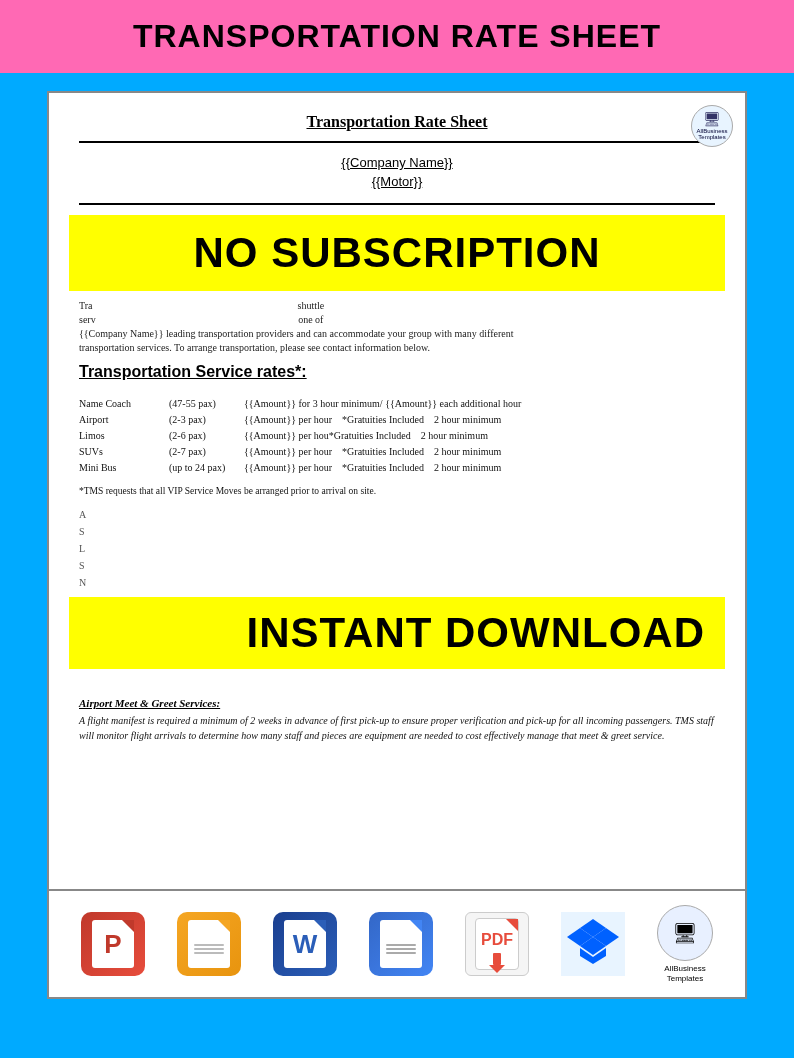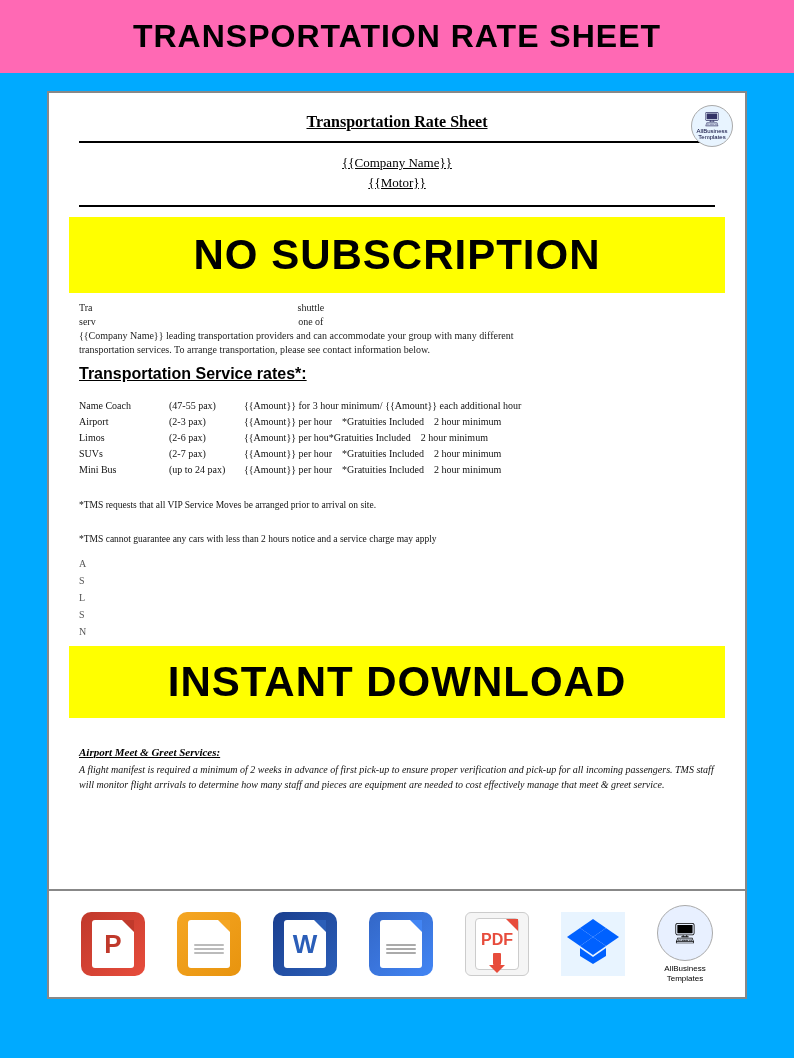--- a/index.html
+++ b/index.html
@@ -85,21 +85,21 @@
 
     
     .company-section {
       border-bottom: 2px solid #000;
       padding-bottom: 10px;
       margin-bottom: 10px;
       text-align: center;
     }
     .company-name, .company-date {
       font-size: 13px;
-      font-family: Liberation Serif, serif;
+      font-family: Liberation Sans, sans-serif;
       text-decoration: underline;
       margin: 4px 0;
     }
 
     
     .no-sub-banner {
       background-color: #ffff00;
       padding: 14px 4px;
       margin: 8px -10px;
       text-align: center;
@@ -143,38 +143,38 @@
       color: #111;
     }
     .rate-row .vehicle { font-weight: normal; }
     .rate-row .pax { font-weight: normal; }
     .rate-row .rate-info { font-weight: normal; }
 
     .footnote {
       font-size: 9.5px;
       font-family: 'Times New Roman', serif;
       color: #111;
-      margin-top: 20px;
+      margin-top: 8px;
       line-height: 1.5;
     }
 
     
     .additional-section {
       margin: 6px 0;
       font-size: 10px;
       font-family: 'Times New Roman', serif;
       color: #111;
     }
 
     
     .instant-dl-banner {
       background-color: #ffff00;
       padding: 12px 20px;
       margin: 6px -10px;
-      text-align: center;
+      text-align: right;
       position: relative;
       z-index: 10;
     }
     .instant-dl-text {
       font-size: 42px;
       font-weight: 900;
       color: #000;
       font-family: Arial Black, Arial, sans-serif;
       letter-spacing: 1px;
     }
@@ -397,21 +397,20 @@
         <span class="rate-info">{{Amount}} per hour &nbsp;&nbsp; *Gratuities <span>Included</span> &nbsp;&nbsp; 2 hour minimum</span>
       </div>
 
       <div class="rate-row">
         <span class="vehicle">Mini Bus</span>
         <span class="pax">(up to 24 pax)</span>
         <span class="rate-info">{{Amount}} per hour &nbsp;&nbsp; *Gratuities Included &nbsp;&nbsp; 2 hour minimum</span>
       </div>
 
       <div class="footnote">*TMS requests that all VIP Service Moves be arranged prior to arrival on site.</div>
-      <div class="footnote">*TMS cannot guarantee any cars with less than 2 hours notice and a service charge may apply</div>
     </div>
 
     <div class="additional-section">
       <div class="partial-row">A</div>
       <div class="partial-row">S</div>
       <div class="partial-row">L</div>
       <div class="partial-row">S</div>
       <div class="partial-row">N</div>
     </div>
 

